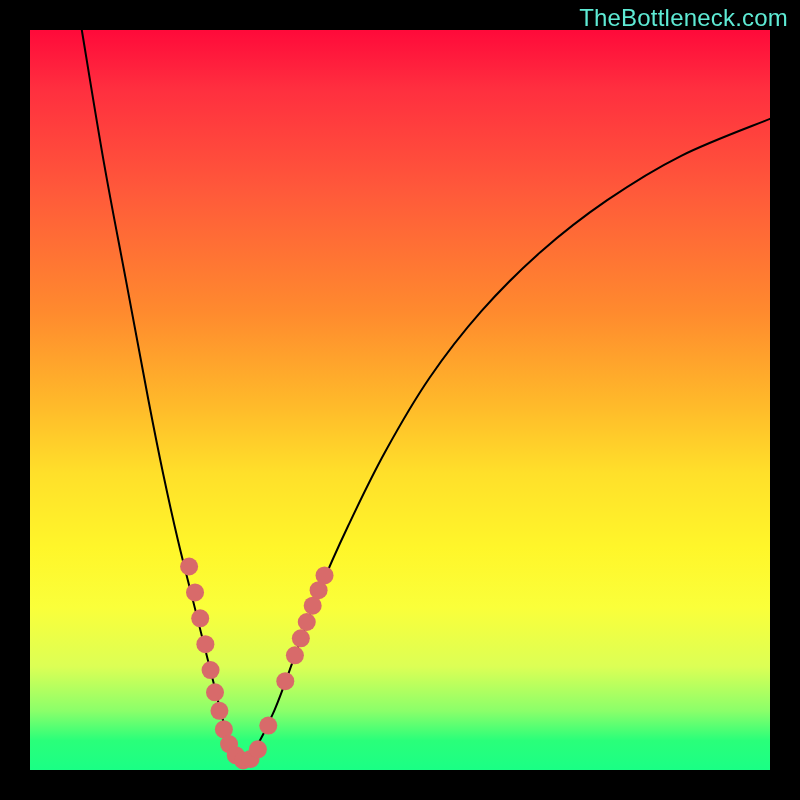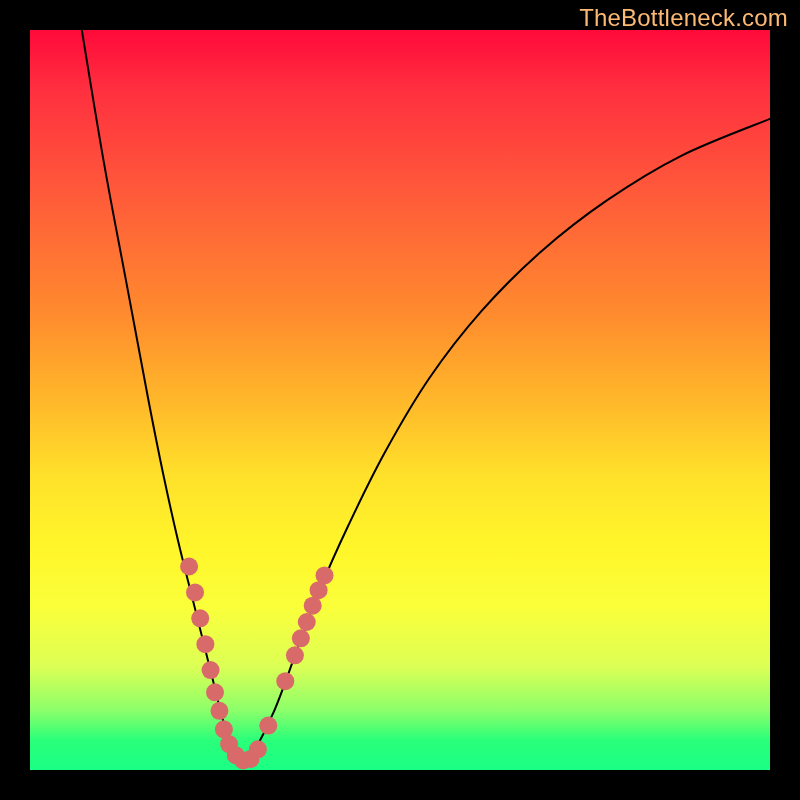--- a/index.html
+++ b/index.html
@@ -40,21 +40,21 @@
       #8bff6a 92%,
       #2aff7a 96%,
       #1aff85 100%
     );
   }
   .watermark {
     position: absolute;
     top: 4px;
     right: 12px;
     font-size: 24px;
-    color: #fdba74;
+    color: #5eead4;
     letter-spacing: 0.2px;
     user-select: none;
   }
   svg.curve {
     position: absolute;
     left: 0;
     top: 0;
     width: 740px;
     height: 740px;
     overflow: visible;

